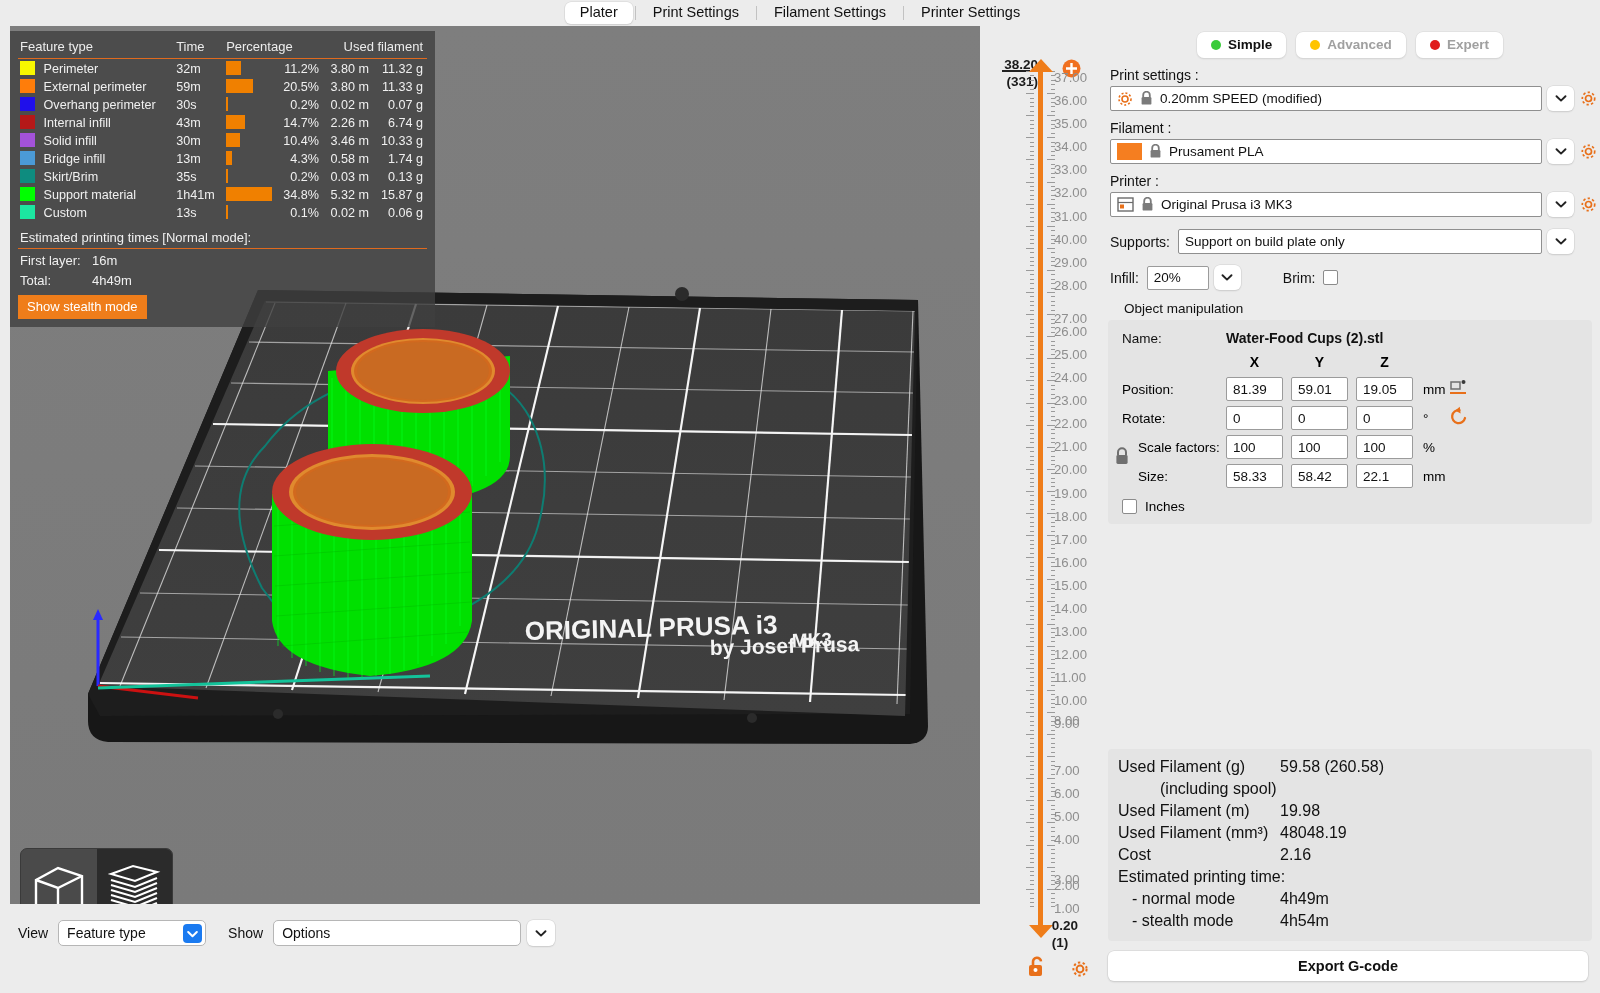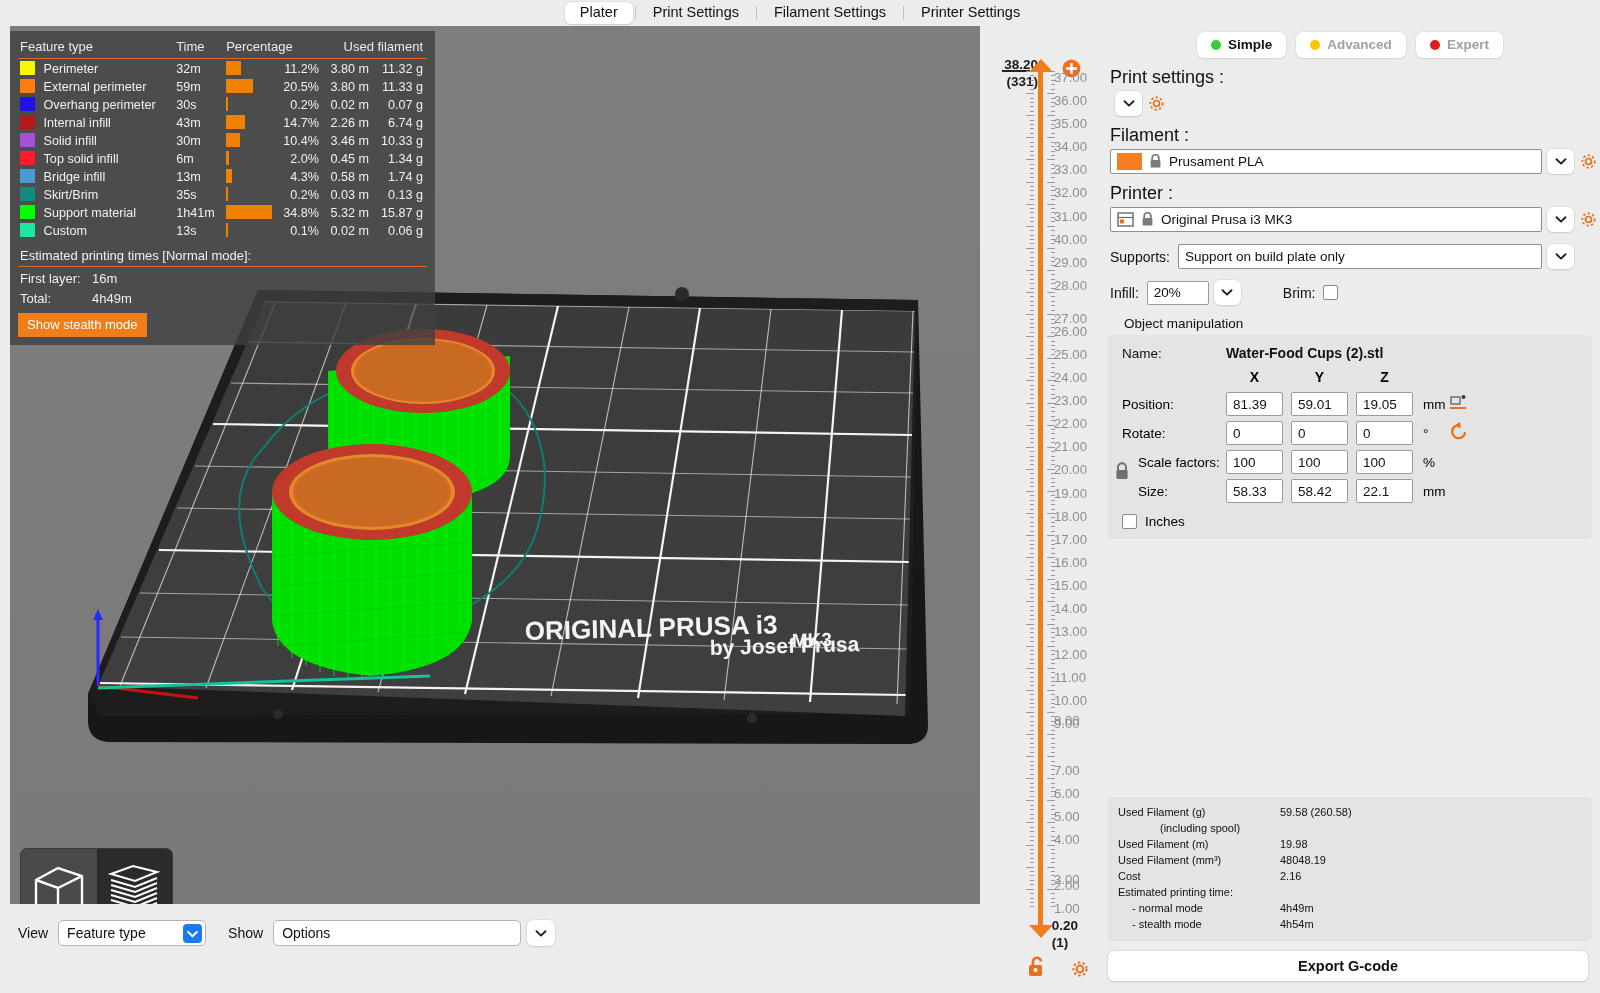--- a/index.html
+++ b/index.html
@@ -142,21 +142,21 @@
   .modebar { display: flex; justify-content: center; gap: 10px; padding-top: 6px; }
   .modebtn {
     background: #fff; border-radius: 7px; padding: 5px 14px 6px 14px;
     box-shadow: 0 0 0 0.5px #d9d9d9, 0 1px 1.8px rgba(0,0,0,0.13);
     font-size: 13.5px; display: flex; align-items: center; gap: 7px; cursor: pointer;
   }
   .modebtn.on { font-weight: bold; color: #111; }
   .modebtn.off { color: #a0a0a0; font-weight: bold; }
   .dot { width: 10px; height: 10px; border-radius: 50%; display: inline-block; }
 
-  .sect-label { font-size: 18px; color: #111; margin: 9px 0 3px 10px; }
+  .sect-label { font-size: 14px; color: #111; margin: 9px 0 3px 10px; }
   .field-row { display: flex; align-items: center; padding: 0 0 0 10px; }
   .combo {
     flex: 1; height: 25px; background: #fff; border: 1px solid #8f8f8f; border-radius: 2px;
     display: flex; align-items: center; gap: 7px; padding: 0 6px; min-width: 0;
   }
   .combo .ctxt { font-size: 13.5px; color: #111; white-space: nowrap; overflow: hidden; }
   .chevbtn {
     width: 27px; height: 25px; margin-left: 5px; background: #fff; border-radius: 6px;
     box-shadow: 0 0 0 0.5px #d2d2d2, 0 1px 1.6px rgba(0,0,0,0.15);
     display: flex; align-items: center; justify-content: center; flex: 0 0 auto;
@@ -184,21 +184,21 @@
   .om-cell { width: 57px; margin-right: 8px; }
   .om-unit { font-size: 13.5px; margin-left: 2px; width: 26px; }
   .om-head { display:flex; align-items:center; margin-bottom: 4px; }
   .om-head .lab { width: 110px; }
   .om-head .h { width: 57px; margin-right: 8px; text-align: center; font-weight: bold; font-size: 14px;}
   .inches-row { display: flex; align-items: center; gap: 8px; padding: 6px 0 0 6px; }
 
   .sliced-title { font-size: 13.5px; color: #111; margin: 0 0 4px 16px; }
   .sliced {
     margin: 0 8px; background: #e4e4e4; border-radius: 4px; padding: 7px 10px 9px 10px;
-    font-size: 11px; color: #111;
+    font-size: 16px; color: #111;
   }
   .si-row { display: flex; padding: 2px 0; }
   .si-k { width: 162px; }
   .si-sub { padding-left: 42px; }
   .export {
     position: absolute; left: 1108px; bottom: 12px; width: 480px; height: 30px;
     background: #fff; border-radius: 6px; box-shadow: 0 0 0 0.5px #d0d0d0, 0 1px 2px rgba(0,0,0,0.16);
     display: flex; align-items: center; justify-content: center;
     font-size: 14.5px; font-weight: bold; color: #111; cursor: pointer;
   }
@@ -391,29 +391,20 @@
               <td class="r">6.74 g</td>
             </tr>
             <tr>
               <td><span class="sw" style="background:#A352D9"></span></td>
               <td>Solid infill</td>
               <td>30m</td>
               <td class="barcell"><span class="bar" style="width:14px"></span></td>
               <td class="r">10.4%</td>
               <td class="r">3.46 m</td>
               <td class="r">10.33 g</td>
-            </tr>
-            <tr>
-              <td><span class="sw" style="background:#FF1A2D"></span></td>
-              <td>Top solid infill</td>
-              <td>6m</td>
-              <td class="barcell"><span class="bar" style="width:3px"></span></td>
-              <td class="r">2.0%</td>
-              <td class="r">0.45 m</td>
-              <td class="r">1.34 g</td>
             </tr>
             <tr>
               <td><span class="sw" style="background:#4B9AD6"></span></td>
               <td>Bridge infill</td>
               <td>13m</td>
               <td class="barcell"><span class="bar" style="width:6px"></span></td>
               <td class="r">4.3%</td>
               <td class="r">0.58 m</td>
               <td class="r">1.74 g</td>
             </tr>
@@ -977,20 +968,35 @@
           <span>Advanced</span>
         </div>
         <div class="modebtn off">
           <span class="dot" style="background:#E01B1B"></span>
           <span>Expert</span>
         </div>
       </div>
 
     <div class="sect-label">Print settings :</div>
     <div class="field-row">
+      <div class="combo">
+        <span>
+          <svg width="16" height="16" viewBox="0 0 16 16" style="display:block">
+            <circle cx="8" cy="8" r="3" fill="none" stroke="#E8701A" stroke-width="1.6"></circle>
+            <circle cx="8" cy="8" r="6" fill="none" stroke="#E8701A" stroke-width="1.6" stroke-dasharray="2 2"></circle>
+          </svg>
+        </span>
+        <span>
+          <svg width="13" height="15" viewBox="0 0 13 15" style="display:block">
+            <path d="M3.2,6 L3.2,4 A3.3,3.3 0 0 1 9.8,4 L9.8,6" fill="none" stroke="#7b7b7b" stroke-width="1.8"></path>
+            <rect x="1.6" y="6" width="9.8" height="7.6" rx="1.2" fill="#7b7b7b"></rect>
+          </svg>
+        </span>
+        <span class="ctxt">0.20mm SPEED (modified)</span>
+      </div>
       <div class="chevbtn">
         <svg width="12" height="9" viewBox="0 0 12 9">
             <path d="M1.5,2.2 L6,6.6 L10.5,2.2" fill="none" stroke="#222" stroke-width="1.9" stroke-linecap="round" stroke-linejoin="round"></path>
           </svg>
       </div>
       <div class="gearbtn">
         <svg width="19" height="19" viewBox="0 0 19 19">
           <g fill="none" stroke="#E8701A" stroke-width="1.7">
               <circle cx="9.5" cy="9.5" r="3"></circle>
               <circle cx="9.5" cy="9.5" r="6.2" stroke-dasharray="2.3 2.3"></circle>

